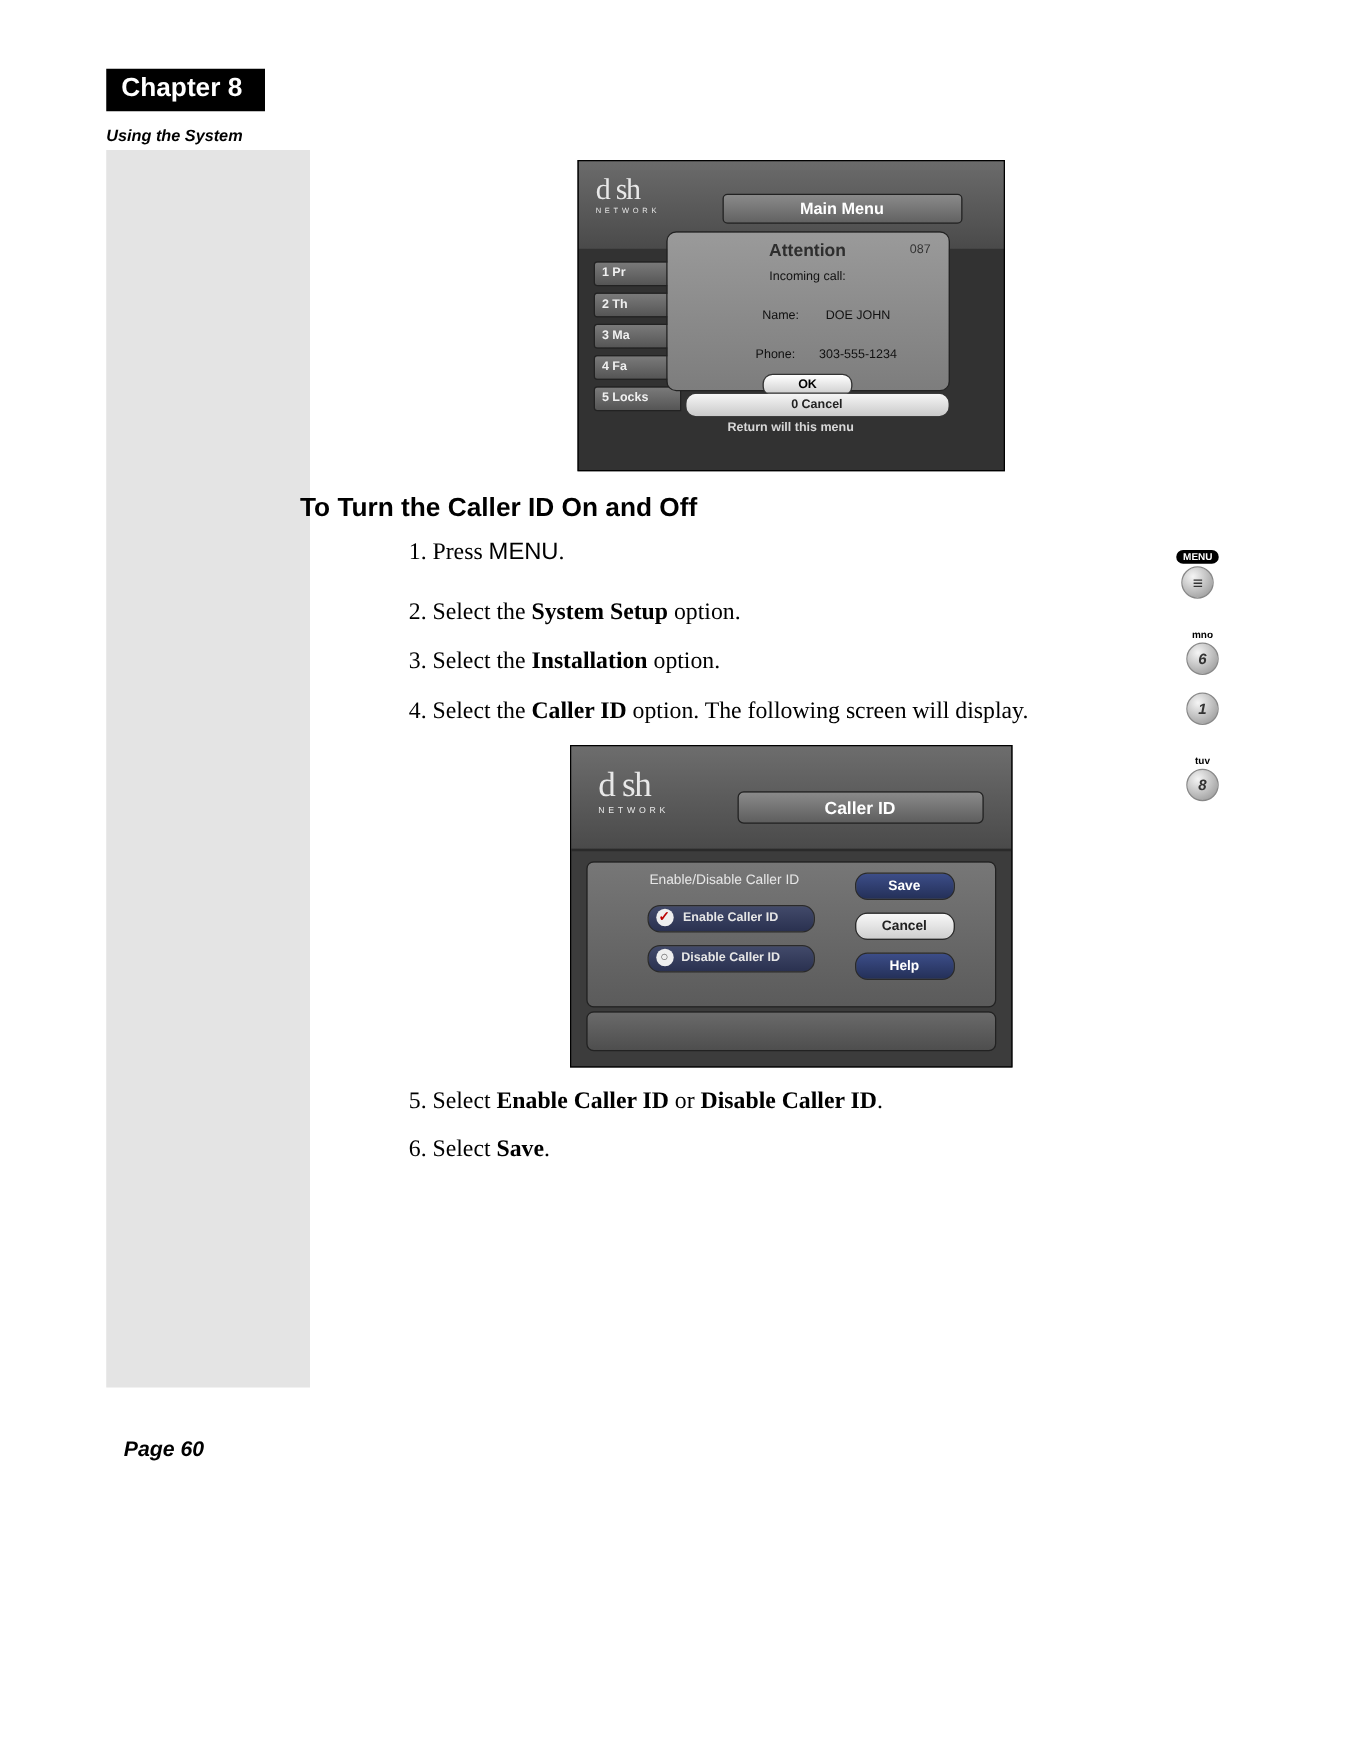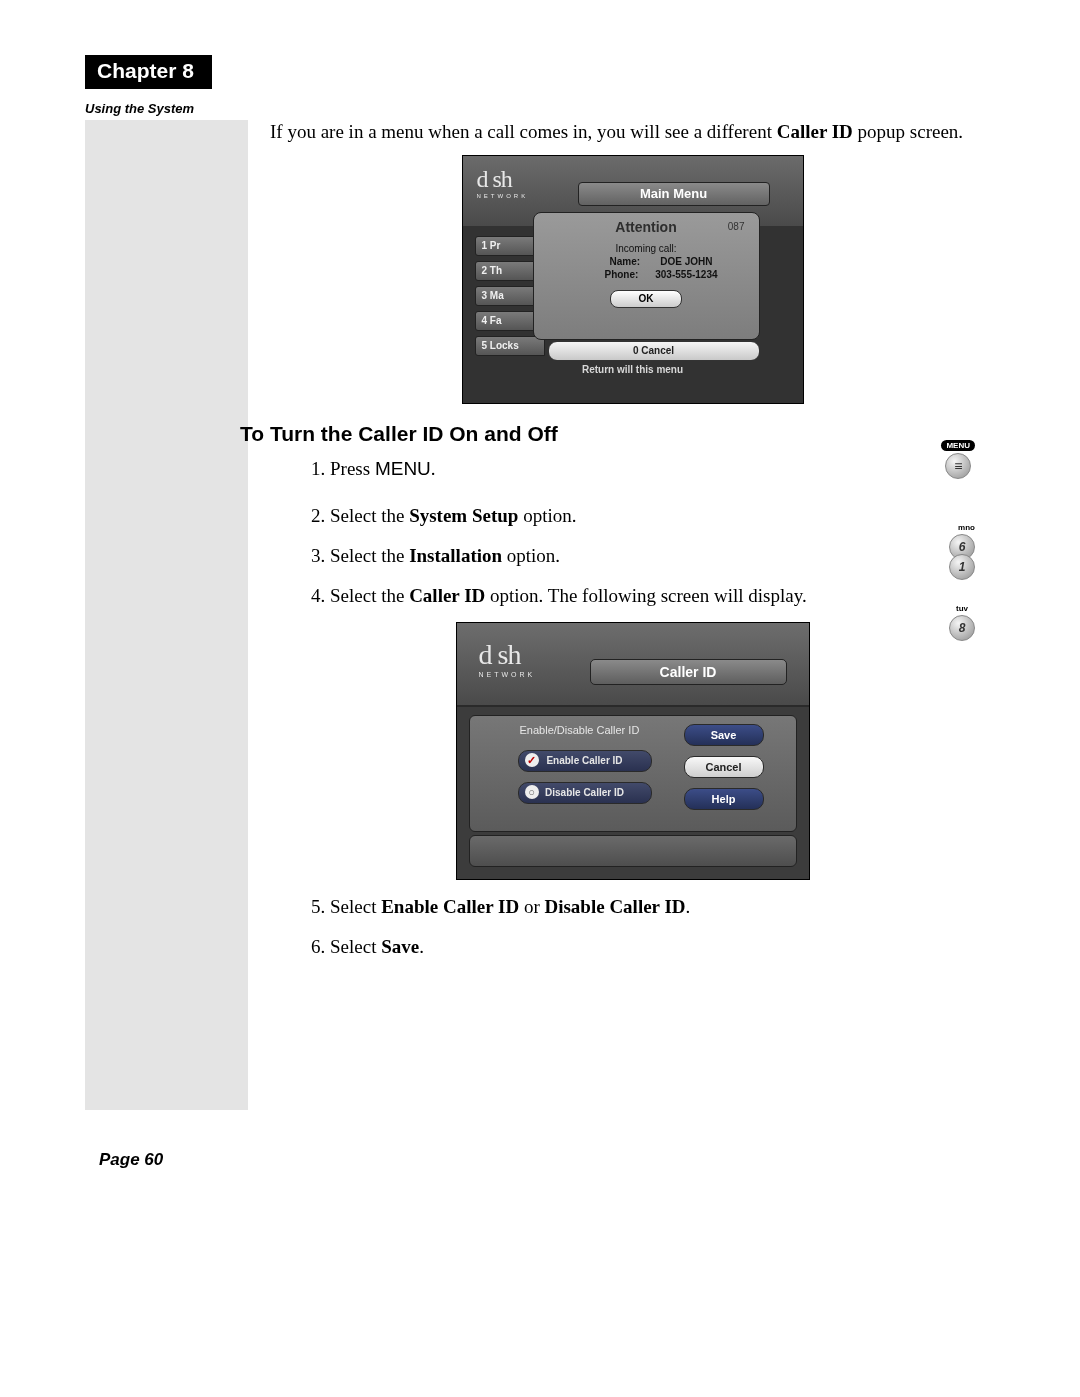--- a/index.html
+++ b/index.html
@@ -57,20 +57,21 @@
   }
   ol.steps {
     font-size: 19px;
     margin: 8px 0 0 0;
     padding-left: 60px;
   }
   ol.steps li {
     margin-bottom: 14px;
     padding-right: 100px;
     line-height: 1.35;
+    margin-left: 16px;
   }
   .page-num {
     font-family: Arial, Helvetica, sans-serif;
     font-style: italic;
     font-weight: bold;
     font-size: 17px;
     margin-top: 40px;
     margin-left: 14px;
   }
 
@@ -163,22 +164,22 @@
     font-weight: normal;
     color: #333;
   }
   .tv1 .popup .p-incoming {
     margin-top: 8px;
     font-size: 10px;
     font-weight: normal;
   }
   .tv1 .popup .p-line {
     font-size: 10px;
-    font-weight: bold;
-    margin-top: 2px;
+    font-weight: normal;
+    margin-top: 20px;
   }
   .tv1 .popup .p-line .lab { display:inline-block; width:48px; text-align:left; margin-left:30px;}
   .tv1 .popup .p-ok {
     margin: 10px auto 0 auto;
     width: 70px;
     height: 16px;
     background: linear-gradient(#fff, #ccc);
     border: 1px solid #333;
     border-radius: 8px;
     font-size: 10px;
@@ -355,23 +356,20 @@
 <div class="page">
 
   <div class="chapter-tab">Chapter 8</div>
   <div class="chapter-sub">Using the System</div>
 
   <div class="two-col" style="margin-top:4px;">
     <div class="left-col" style="height:990px;"></div>
 
     <div class="right-col" style="position:relative;">
 
-      <div class="intro">
-        <span>If you are in a menu when a call comes in, you will see a different </span><span class="bold">Caller ID</span><span> popup screen.</span>
-      </div>
 
       <div class="tv1">
         <div class="header-band">
           <div class="logo">
             <span>d sh</span>
             <span class="sub">NETWORK</span>
           </div>
           <div class="title-pill">Main Menu</div>
         </div>
         <div class="menu-rows">
@@ -400,21 +398,21 @@
         <div class="cancel-row">0 Cancel</div>
         <div class="return">Return will this menu</div>
       </div>
 
       <div class="heading">To Turn the Caller ID On and Off</div>
 
       <div class="remote-col" style="top:320px;">
         <span class="rbtn-label pill">MENU</span>
         <span class="rbtn menu-icon"></span>
       </div>
-      <div class="remote-col" style="top:403px;align-items:flex-end;">
+      <div class="remote-col" style="top:383px;">
         <span class="rbtn-label">mno</span>
         <span class="rbtn">6</span>
       </div>
       <div class="remote-col" style="top:432px;">
         <span class="rbtn">1</span>
       </div>
       <div class="remote-col" style="top:484px;">
         <span class="rbtn-label">tuv</span>
         <span class="rbtn">8</span>
       </div>

